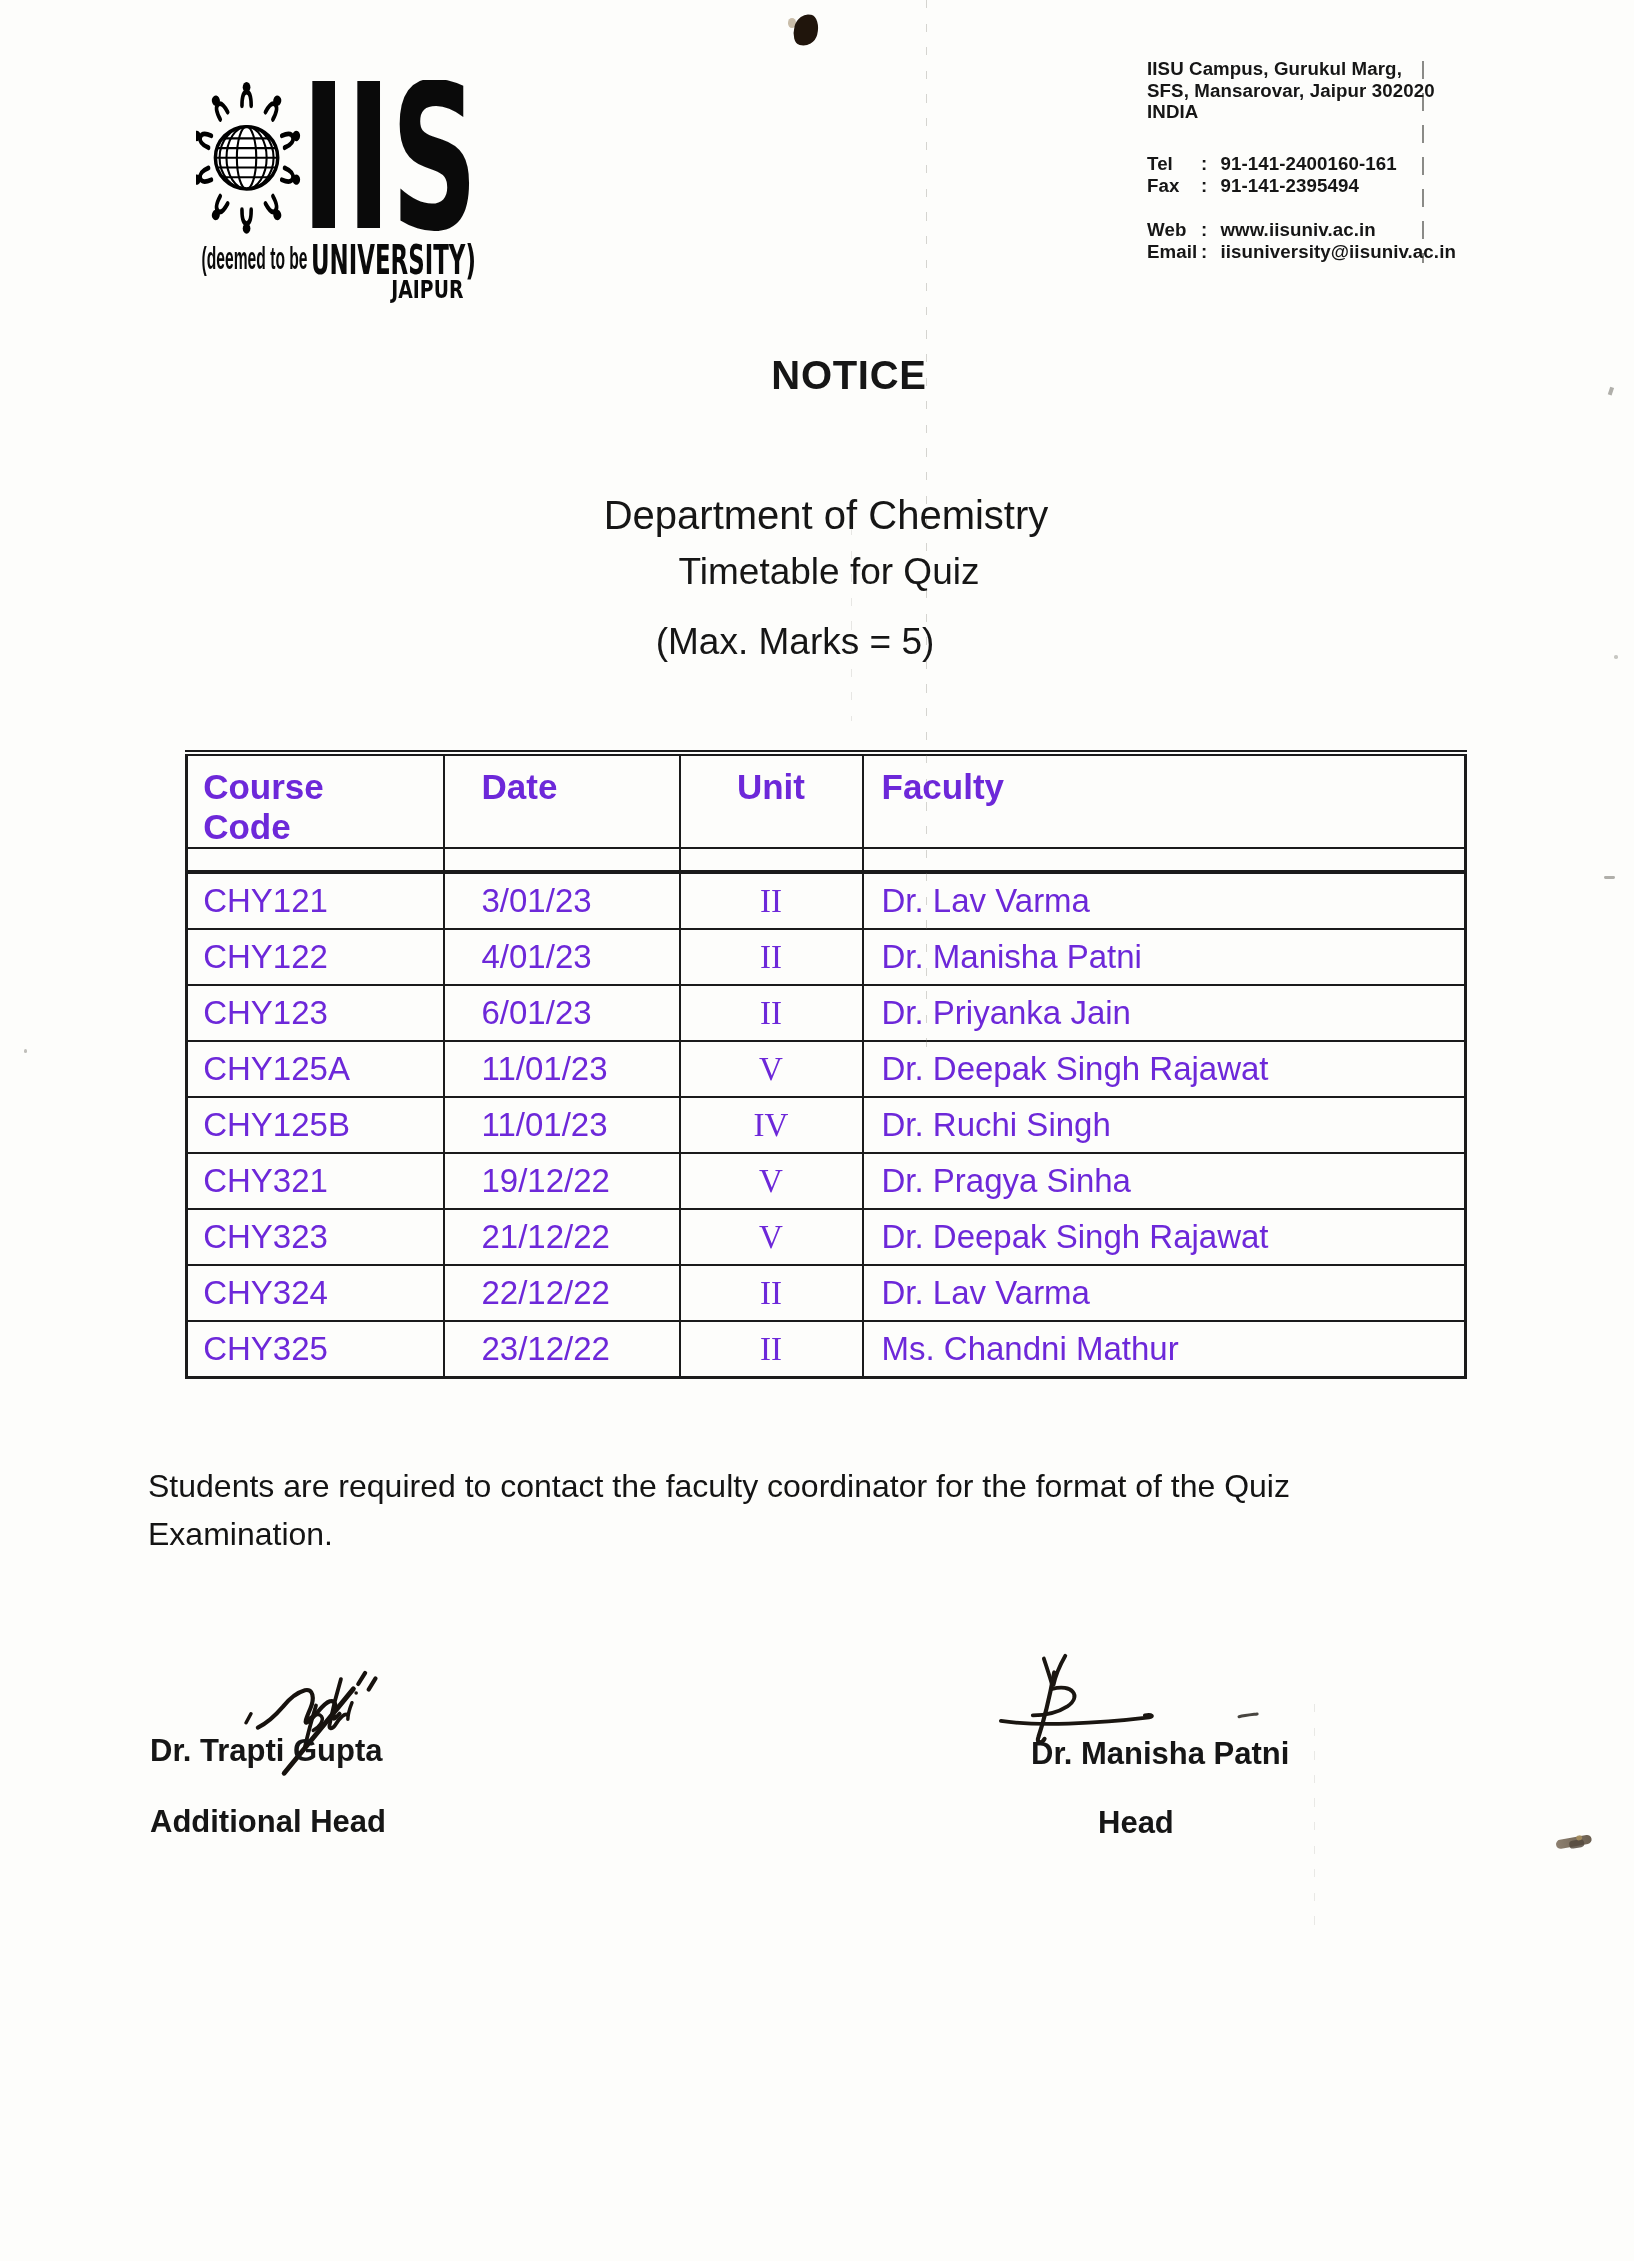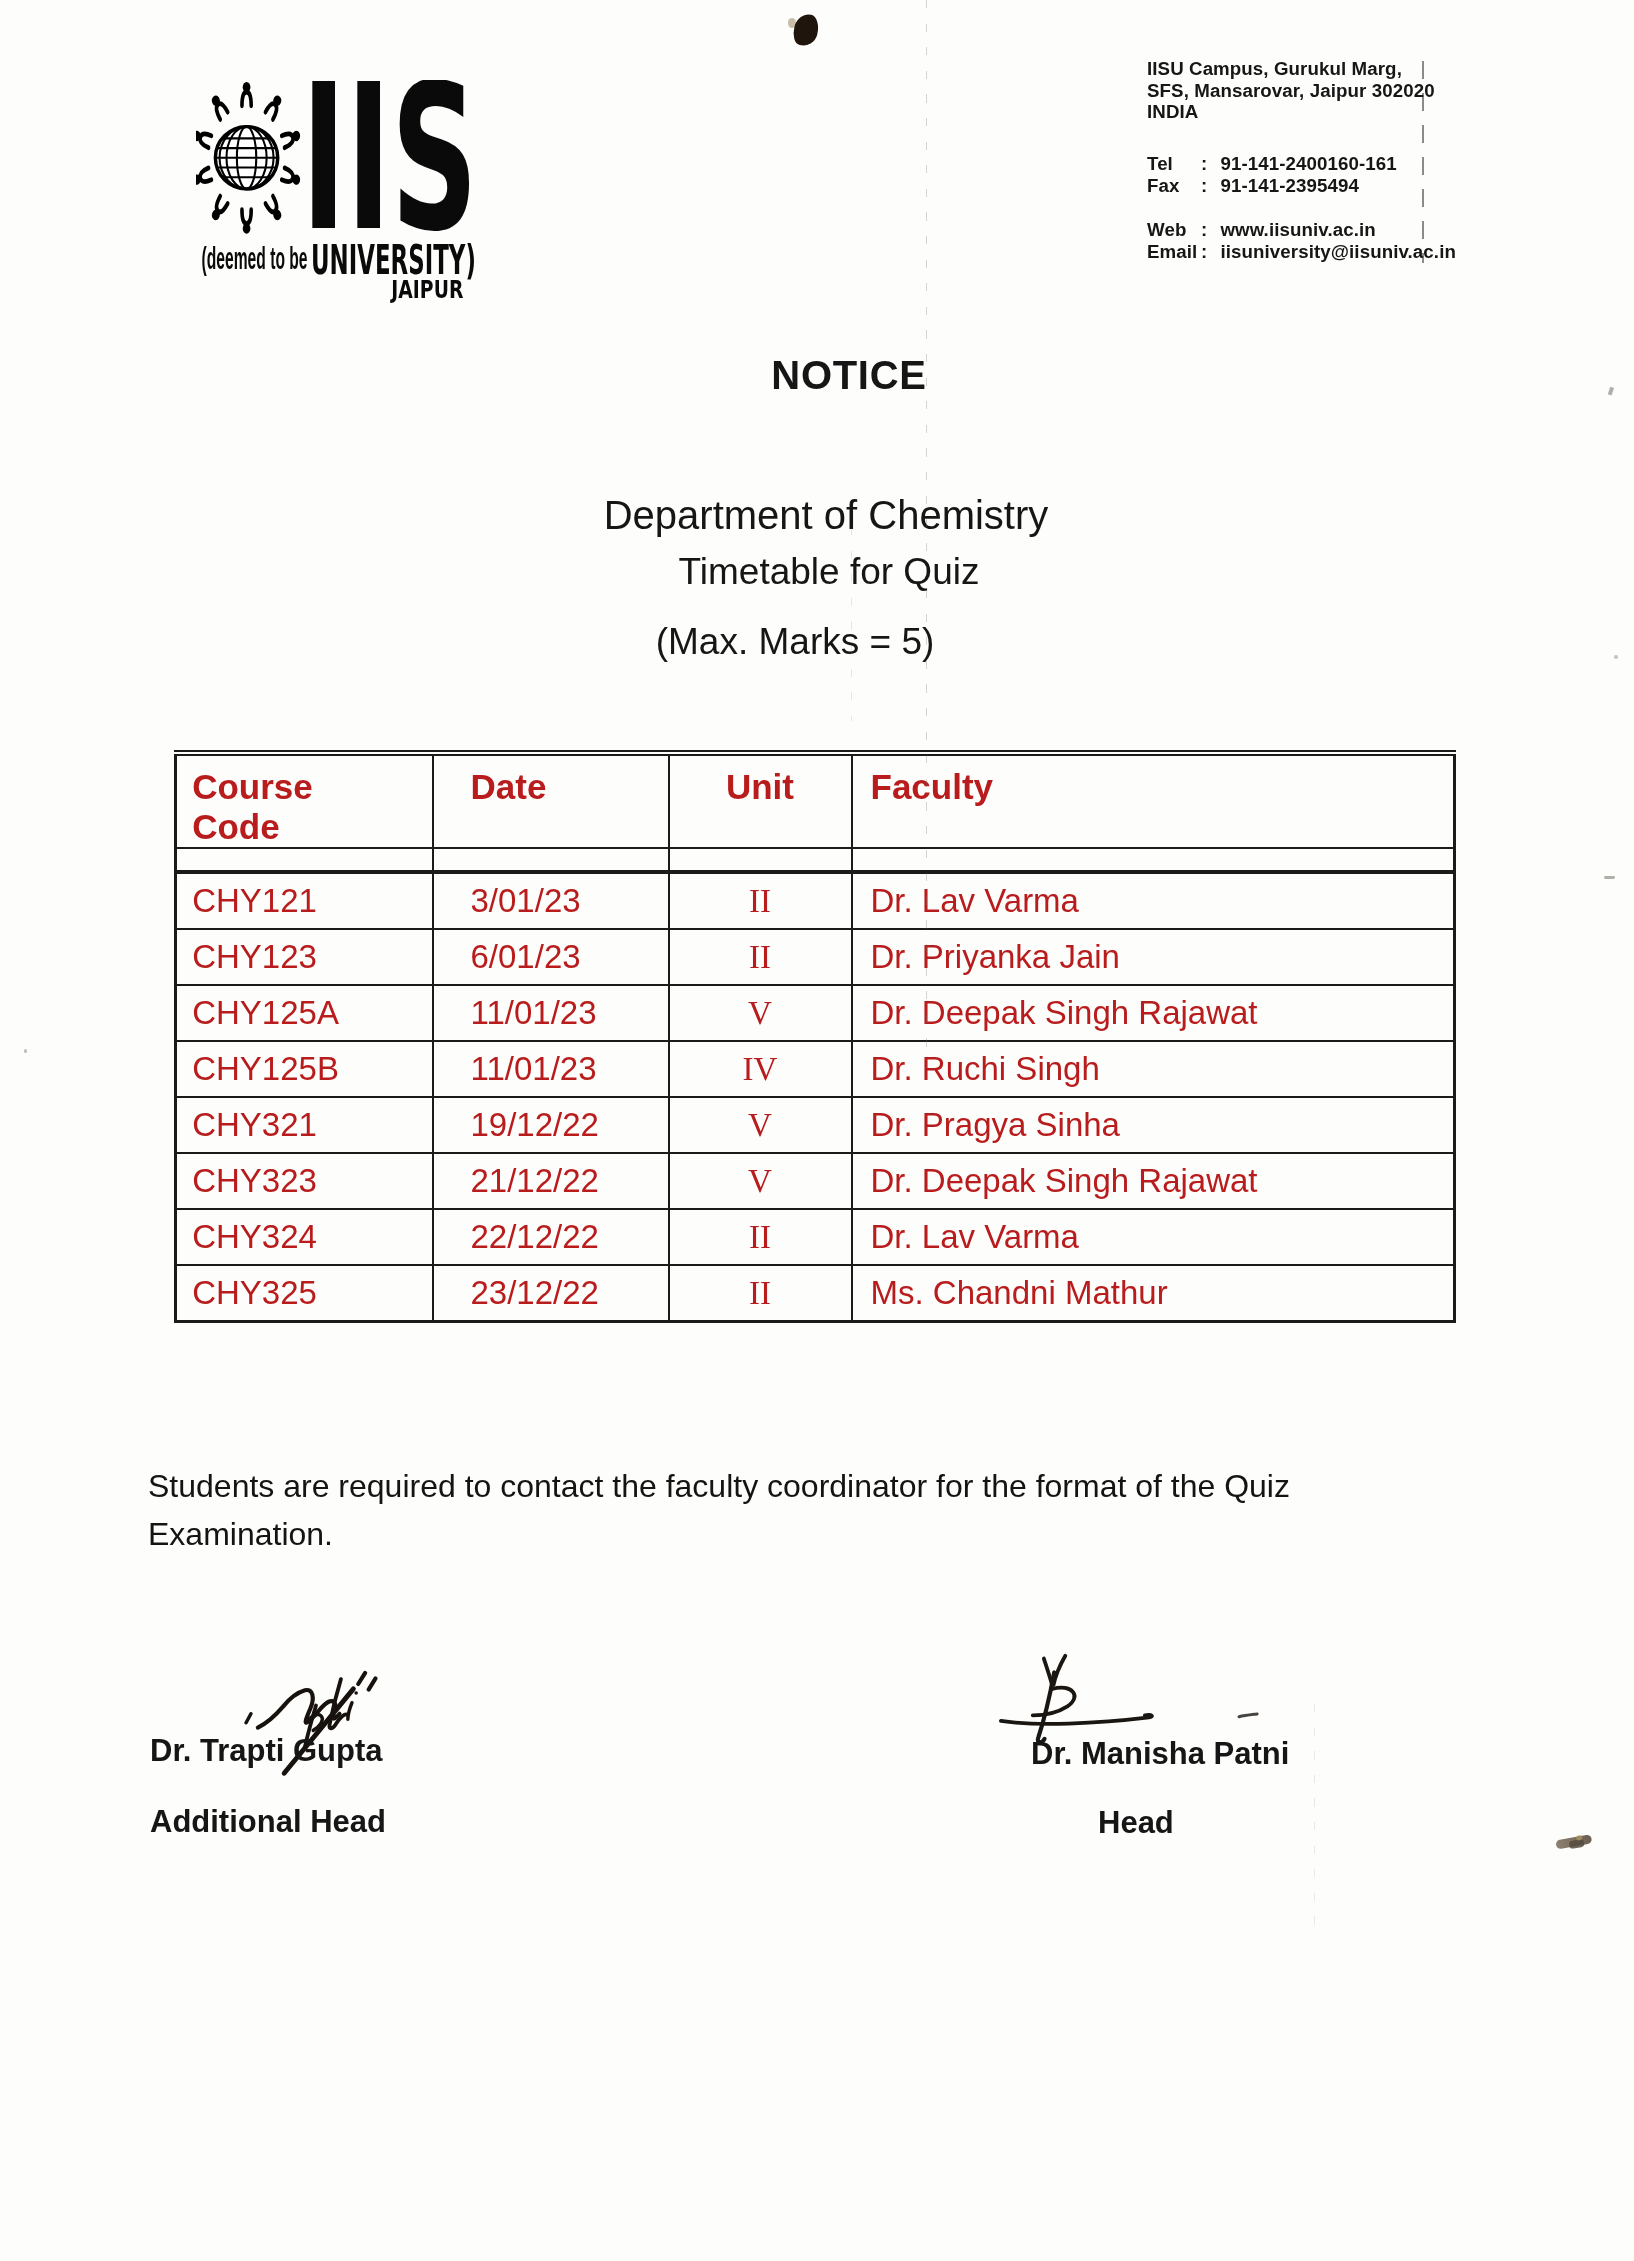--- a/index.html
+++ b/index.html
@@ -26,23 +26,23 @@
 
   
   .heading{position:absolute;transform:translateX(-50%);white-space:nowrap;}
   .notice-title{left:849px;top:353px;font-size:40px;font-weight:bold;letter-spacing:0.7px;}
   .dept-title{left:826px;top:493px;font-size:40px;font-weight:normal;}
   .sub-title{left:829px;top:551px;font-size:37px;}
   .marks-line{left:795px;top:621px;font-size:37px;}
 
   
   table.quiz{
-    position:absolute;left:174px;top:750px;width:1279px;
+    position:absolute;left:185px;top:750px;width:1279px;
     border-collapse:collapse;table-layout:fixed;
-    font-size:33px;color:#b91c1c;
+    font-size:33px;color:#6d28d9;
   }
   table.quiz col.c0{width:257px;}
   table.quiz col.c1{width:236px;}
   table.quiz col.c2{width:183px;}
   table.quiz col.c3{width:603px;}
   table.quiz td{
     border:2.8px solid #1b1b1b;
     padding:0;
     vertical-align:middle;
     overflow:hidden;
@@ -238,20 +238,26 @@
           <td></td>
           <td></td>
       </tr>
       <tr class="data">
         <td class="cc">CHY121</td>
         <td class="dt">3/01/23</td>
         <td class="un">II</td>
         <td class="fa">Dr. Lav Varma</td>
       </tr>
       <tr class="data">
+        <td class="cc">CHY122</td>
+        <td class="dt">4/01/23</td>
+        <td class="un">II</td>
+        <td class="fa">Dr. Manisha Patni</td>
+      </tr>
+      <tr class="data">
         <td class="cc">CHY123</td>
         <td class="dt">6/01/23</td>
         <td class="un">II</td>
         <td class="fa">Dr. Priyanka Jain</td>
       </tr>
       <tr class="data">
         <td class="cc">CHY125A</td>
         <td class="dt">11/01/23</td>
         <td class="un">V</td>
         <td class="fa">Dr. Deepak Singh Rajawat</td>

